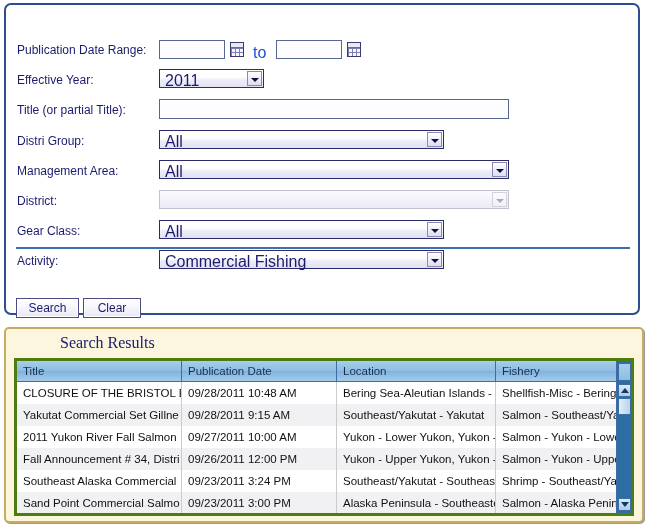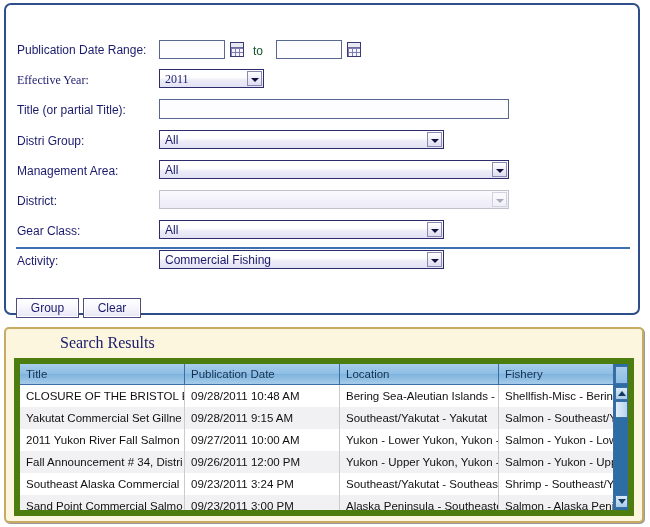--- a/index.html
+++ b/index.html
@@ -72,22 +72,22 @@
     font-size: 12px;
     color: #1b1b6e;
     padding: 0 3px;
     outline: none;
   }
   .date-input { width: 66px; }
   .title-input { width: 350px; height: 20px; }
 
   .to-text {
     position: absolute;
-    font-size: 12px;
-    color: #14532d;
+    font-size: 16px;
+    color: #1d4ed8;
     top: 4px;
   }
 
   
   .cal-icon {
     position: absolute;
     top: 2px;
     width: 14px;
     height: 15px;
     border: 1px solid #3a3a72;
@@ -115,21 +115,21 @@
     box-sizing: border-box;
     height: 19px;
     border: 1px solid #2b2b6b;
     background: linear-gradient(to bottom, #ffffff 0%, #ffffff 42%, #ecebf7 60%, #e3e2f4 100%);
     cursor: pointer;
   }
   .select .sel-value {
     position: absolute;
     left: 5px;
     top: 2px;
-    font-size: 12px;
+    font-size: 16px;
     color: #1b1b6e;
     white-space: nowrap;
     overflow: hidden;
   }
   .select .sel-btn {
     position: absolute;
     right: 1px;
     top: 1px;
     width: 15px;
     height: 15px;
@@ -211,21 +211,21 @@
     margin-left: 44px;
   }
 
   .grid-wrap {
     position: absolute;
     left: 8px;
     top: 29px;
     width: 620px;
     height: 158px;
     box-sizing: border-box;
-    border: 6px solid #4d7c0f;
+    border: 3px solid #4d7c0f;
     background: #ffffff;
     overflow: hidden;
   }
   table.grid {
     border-collapse: collapse;
     table-layout: fixed;
     width: 605px;
     font-size: 11.5px;
     color: #111111;
   }
@@ -330,21 +330,21 @@
         </div>
         <span class="to-text" style="left:94px;">to</span>
         <input class="text-input date-input" style="position: absolute; left: 117px; top: 0px;" value="">
         <div class="cal-icon" style="left:188px;">
           <div class="cal-top"></div>
           <div class="cal-grid"></div>
         </div>
       </div>
     </div>
 
-    <div class="row" style="height:30px;font-family:Liberation Serif, serif;">
+    <div class="row" style="height:30px;">
       <span class="label" style="top:8px;">Effective Year:</span>
       <div class="ctrl select w-sel-year" style="top:4px;">
         <span class="sel-value">2011</span>
         <span class="sel-btn"></span>
       </div>
     </div>
 
     <div class="row" style="height:31px;">
       <span class="label" style="top:8px;">Title (or partial Title):</span>
       <input class="text-input title-input ctrl" style="top: 4px;" value="">
@@ -387,21 +387,21 @@
       <div class="ctrl select w-sel-small" style="top:4px;padding-left:18px;">
         <span class="sel-value">Commercial Fishing</span>
         <span class="sel-btn"></span>
       </div>
     </div>
 
   </div>
 
   <div class="divider"></div>
 
-  <div class="btn btn-search">Group</div>
+  <div class="btn btn-search">Search</div>
   <div class="btn btn-clear">Clear</div>
 </div>
 
 <div class="results-panel">
   <div class="results-title">Search Results</div>
 
   <div class="grid-wrap">
     <table class="grid">
       <thead>
         <tr>

